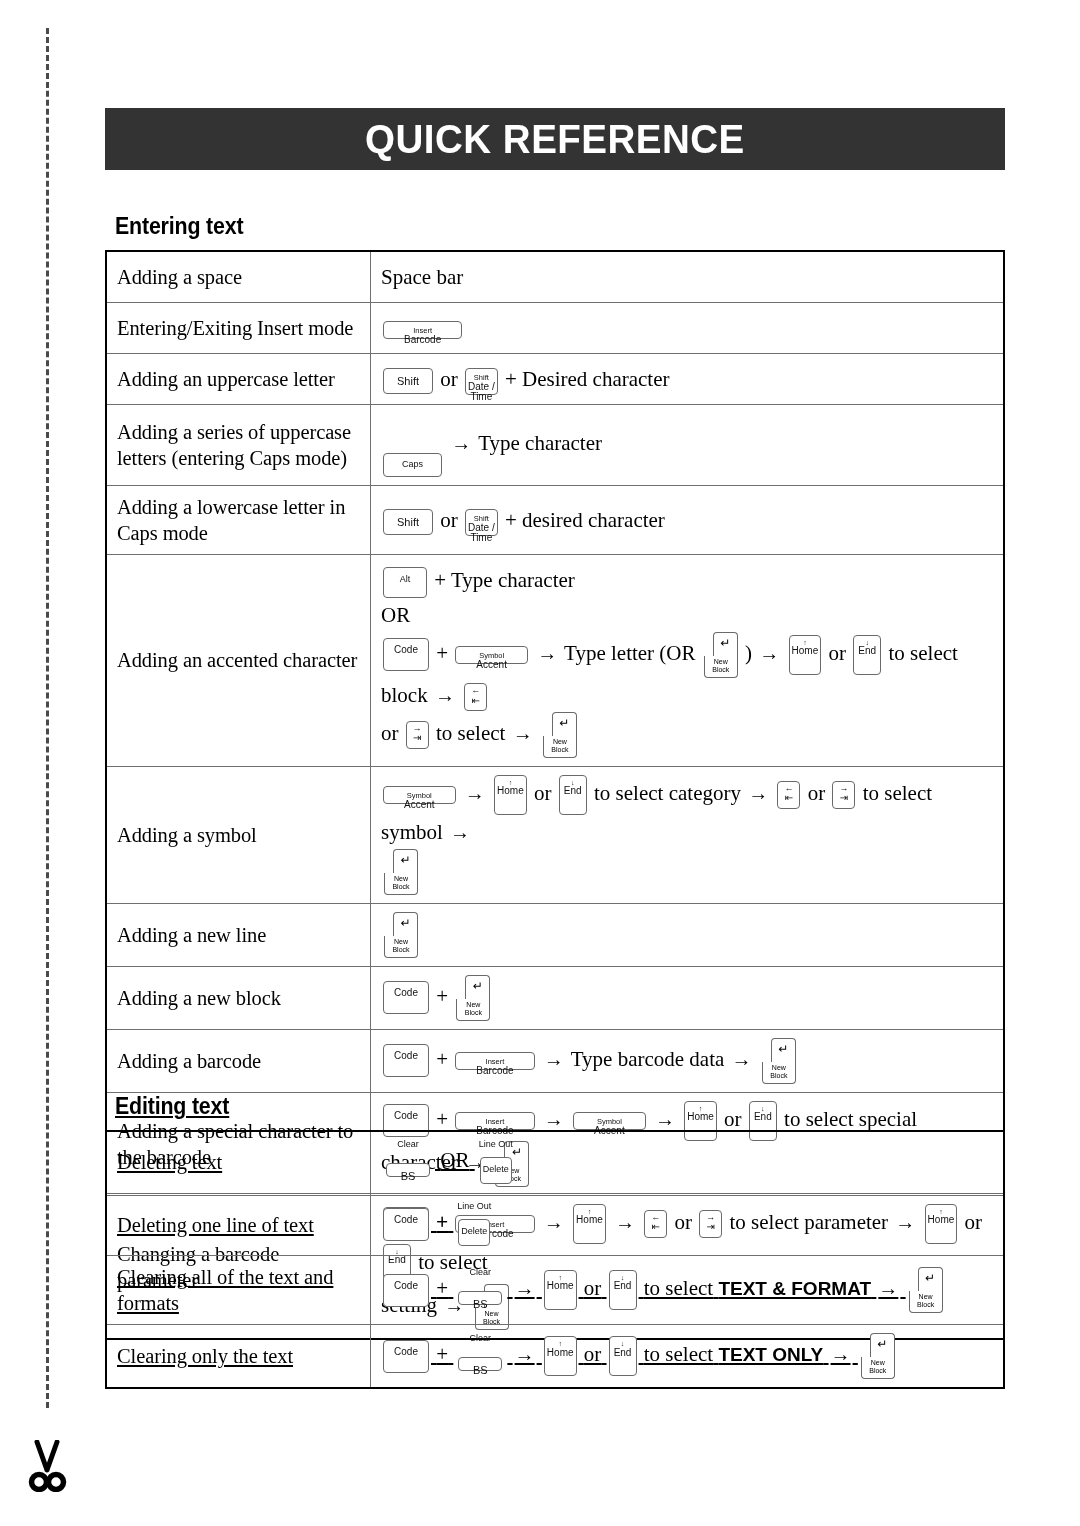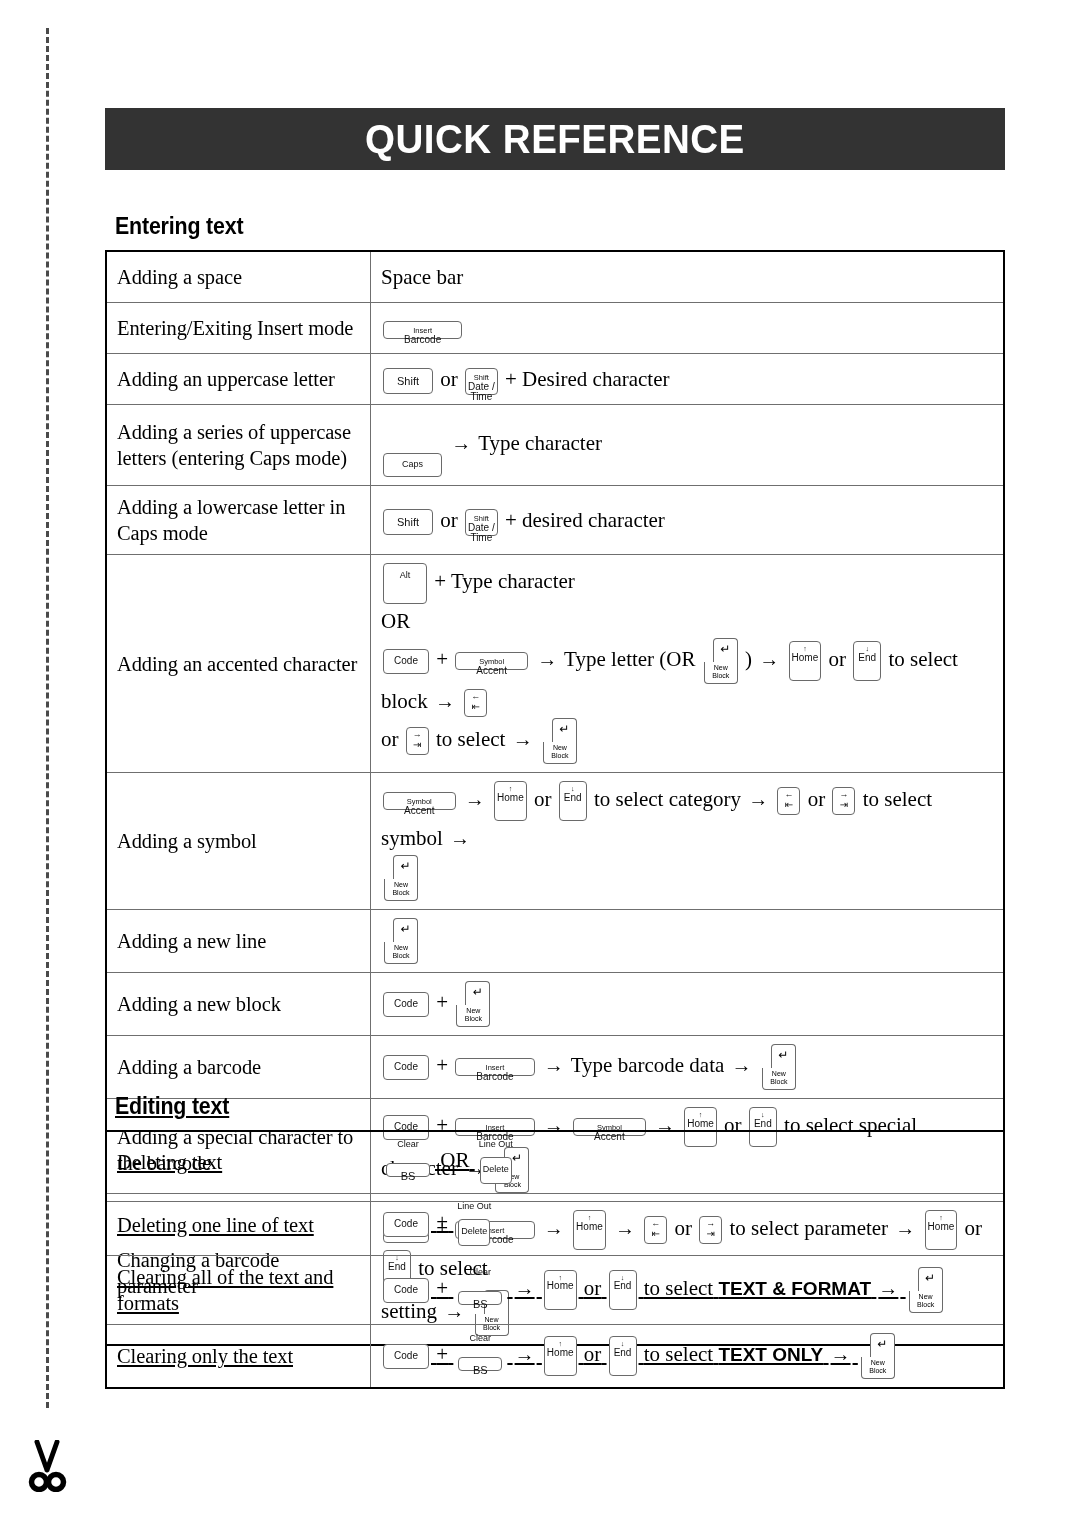--- a/index.html
+++ b/index.html
@@ -113,30 +113,30 @@
     background: #fff;
     font-family: "Liberation Sans", sans-serif;
     text-align: center;
     color: #111;
     line-height: 1.06;
     box-sizing: border-box;
     margin: 0 2px;
     position: relative;
   }
   
-  .key.k-wide   { min-width: 46px; height: 25px; font-size: 10px; padding: 6px 4px 0; }
+  .key.k-wide   { min-width: 46px; height: 33px; font-size: 10px; padding: 6px 4px 0; }
   .key.k-shift  { min-width: 50px; height: 26px; font-size: 11px; padding: 7px 4px 0; }
   .key.k-small  { min-width: 31px; height: 27px; font-size: 7.5px; padding: 5px 2px 0; }
   .key.k-two    { min-width: 36px; height: 18px; font-size: 7.5px; padding: 5px 20px 0; }
   .key.k-nav    { min-width: 28px; height: 40px; font-size: 7px; padding: 3px 2px 0; }
   .key.k-arrow2 { min-width: 23px; height: 28px; font-size: 9px; padding: 2px 1px 0; }
   .key.k-bs     { min-width: 44px; height: 14px; font-size: 11px; padding: 7px 3px 0; }
   .key.k-del    { min-width: 32px; height: 27px; font-size: 9px; padding: 7px 2px 0; }
   .key.k-caps   { min-width: 32px; height: 24px; font-size: 9px; padding: 6px 18px 0; margin-top: 40px; }
-  .key.k-alt    { min-width: 44px; height: 41px; font-size: 9px; padding: 7px 3px 0; }
+  .key.k-alt    { min-width: 44px; height: 31px; font-size: 9px; padding: 7px 3px 0; }
 
   .key .ln2 { display:block; font-size: 10px; line-height: 1.08; }
 
   
   .key-group {
     display: inline-block;
     vertical-align: middle;
     text-align: center;
     margin: 0 3px;
     position: relative;

